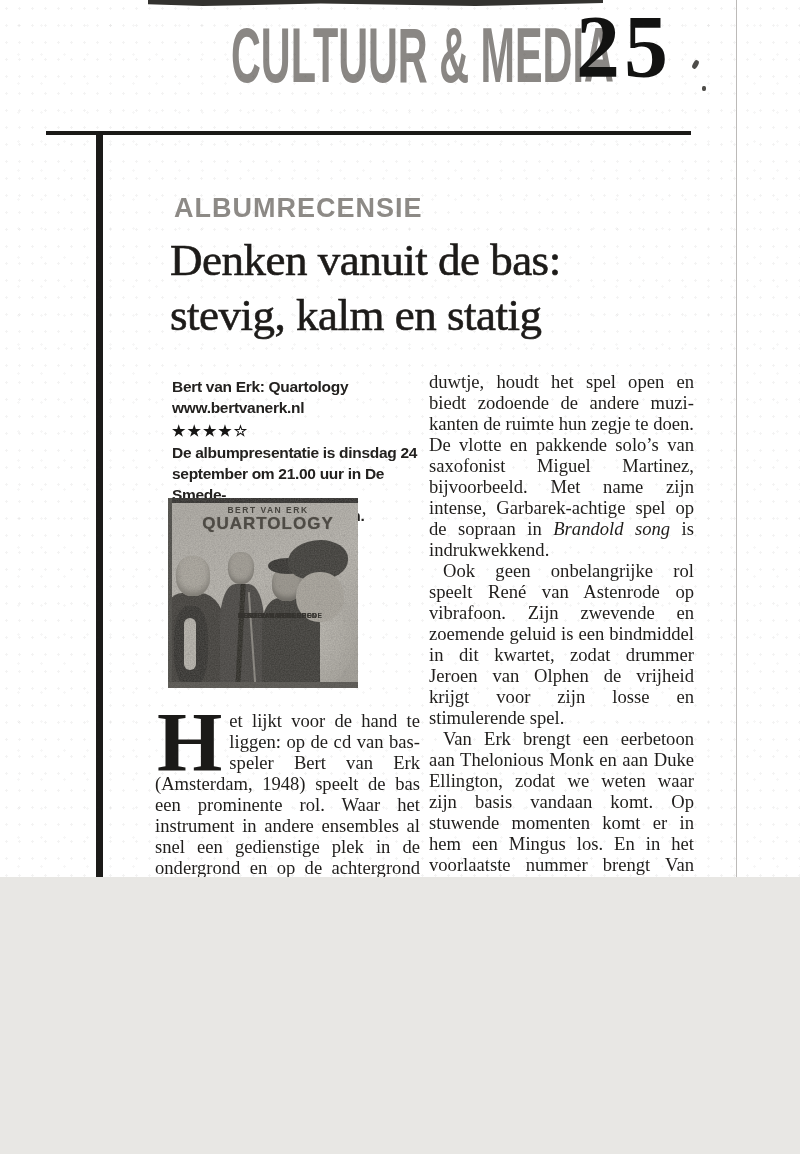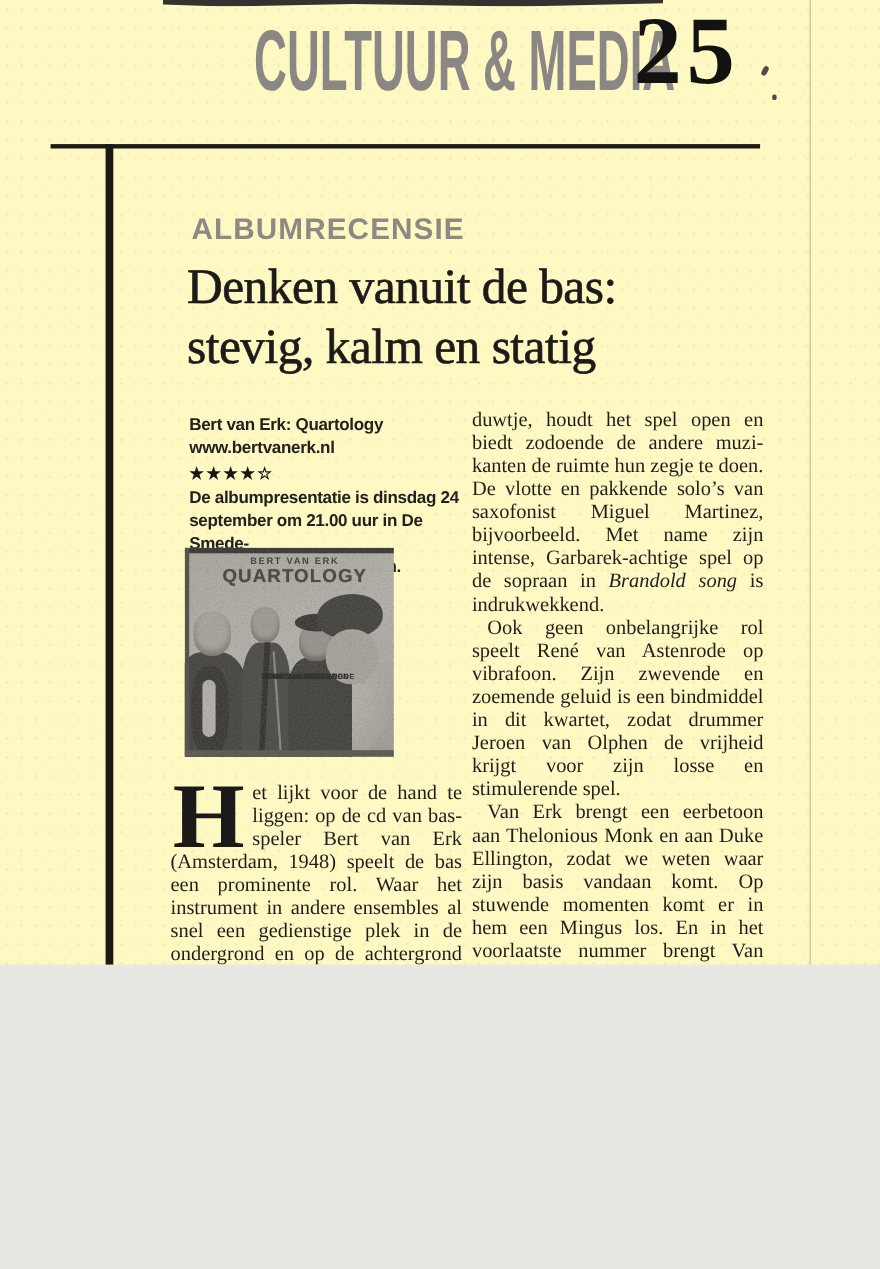--- a/index.html
+++ b/index.html
@@ -1,16 +1,16 @@
 <!DOCTYPE html>
 <html lang="nl"><head>
 <meta charset="utf-8">
 <style>
   html,body{margin:0;padding:0;background:#e8e7e4;}
-  .page{position:relative;width:800px;height:877px;background:#fef9c3;overflow:hidden;
+  .page{position:relative;width:800px;height:877px;background:#ffffff;overflow:hidden;
         font-family:"Liberation Serif",serif;color:#1d1b19;}
   
   .page::after{content:"";position:absolute;inset:0;pointer-events:none;
     background-image:radial-gradient(rgba(40,38,35,0.055) 1px,transparent 1.2px),
                      radial-gradient(rgba(40,38,35,0.04) 1px,transparent 1.2px);
     background-size:13px 17px,23px 29px;background-position:0 0,7px 11px;}
   
   .top-strip{position:absolute;left:148px;top:0;width:455px;height:6px;background:#33322f;
     clip-path:polygon(0 0,100% 0,100% 50%,72% 100%,38% 60%,12% 100%,0 70%);}
   .fold-line{position:absolute;left:736px;top:0;width:1px;height:1154px;background:#a5a3a0;opacity:.75;}

